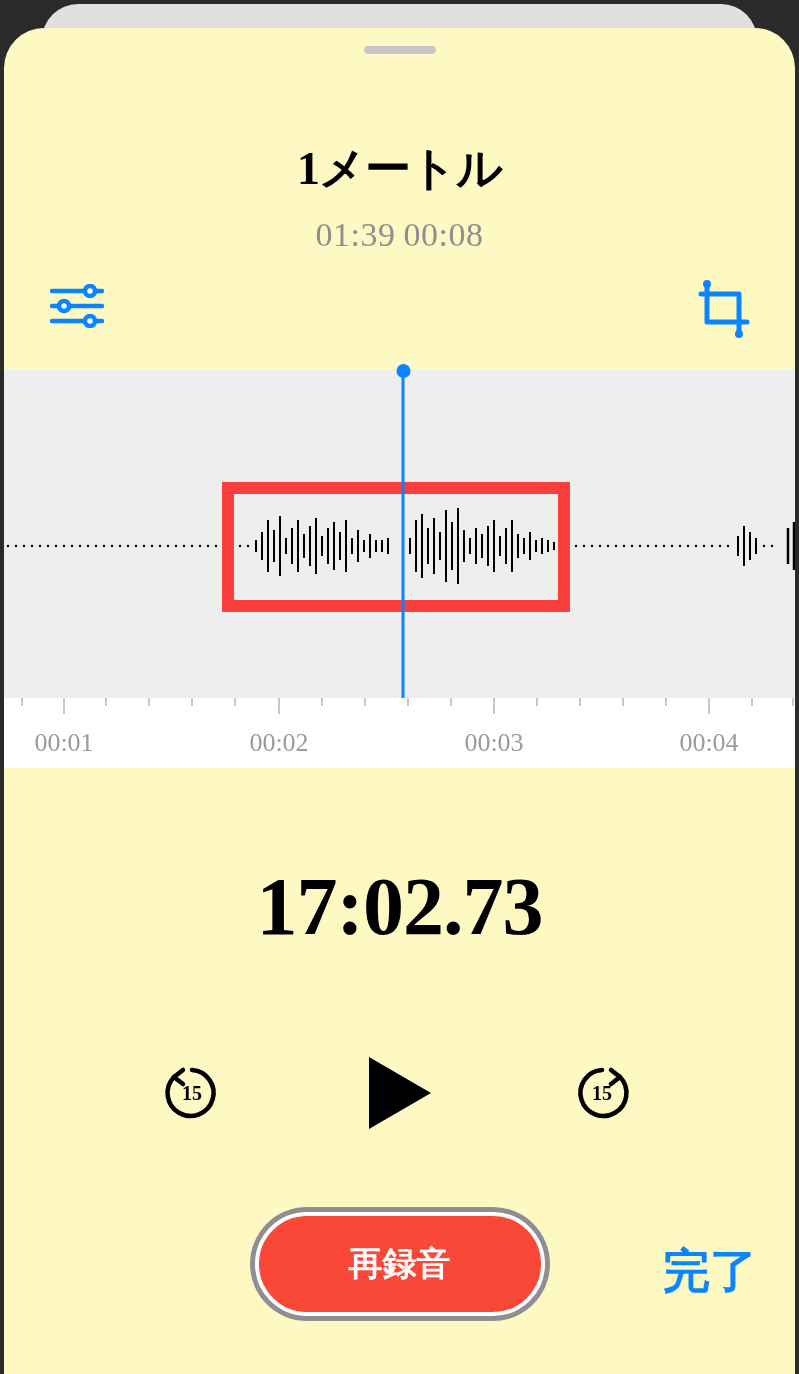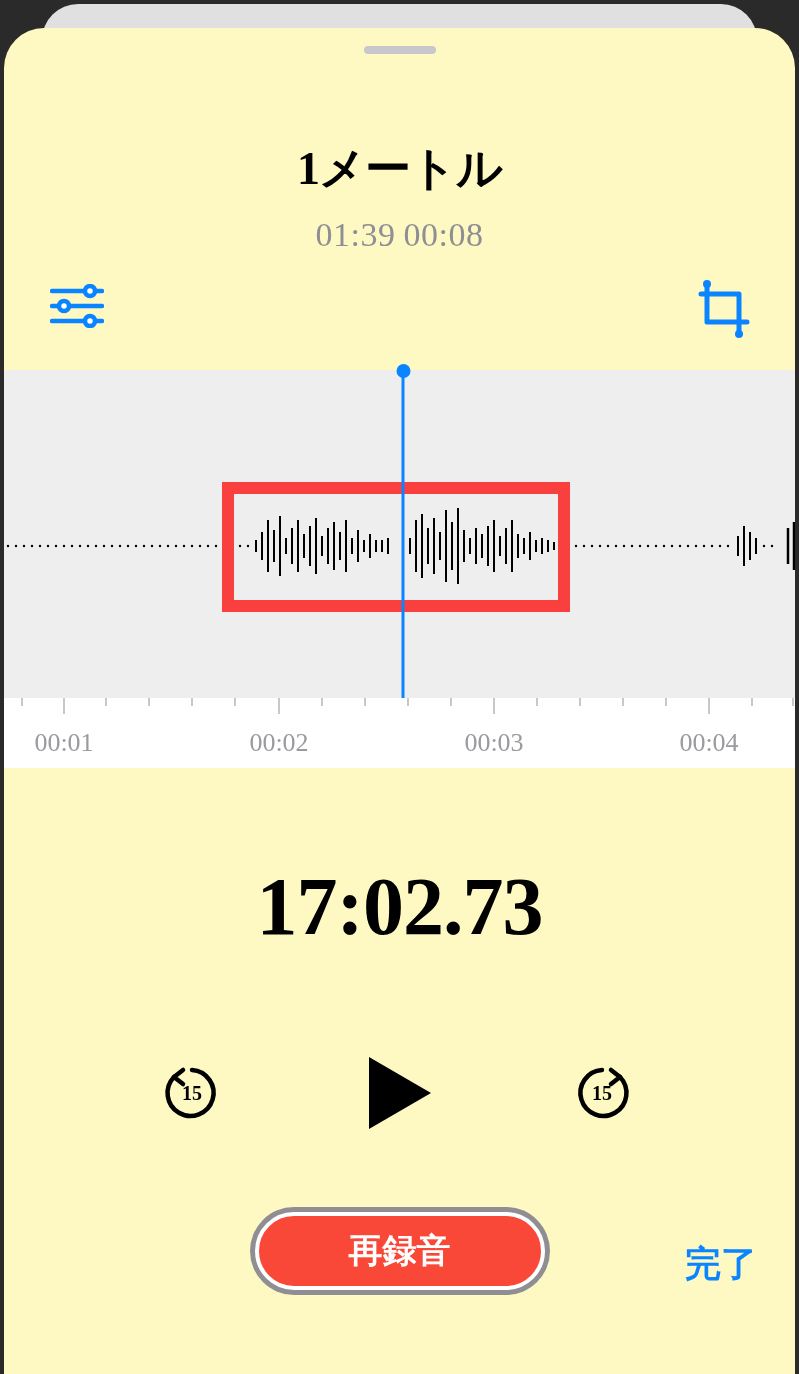--- a/index.html
+++ b/index.html
@@ -46,27 +46,27 @@
   .ruler svg { width: 100%; height: 28px; display:block; }
   .ruler-labels { position: relative; height: 40px; }
   .ruler-label { position: absolute; top: 2px; font-size: 26px; color: #9a9a9f; transform: translateX(-50%); }
   .big-time { text-align: center; font-size: 82px; font-weight: 700; margin-top: 92px; letter-spacing: -1px; }
   .controls { display: flex; justify-content: center; align-items: center; gap: 130px; margin-top: 96px; }
   .skip { width: 64px; height: 64px; display:flex; align-items:center; }
   .play { width: 86px; height: 86px; display:flex; align-items:center; justify-content:center; }
   .bottom-row { position: absolute; left:0; right:0; bottom: 42px; height: 120px; }
   .rerecord-btn {
     position: absolute; left: 50%; transform: translateX(-50%); top: 0;
-    width: 290px; height: 78px; border-radius: 52px; background: #fa4838;
+    width: 290px; height: 104px; border-radius: 52px; background: #fa4838;
     border: 4px solid #fff; box-shadow: 0 0 0 5px #8e8e93;
     color: #fff; font-size: 34px; font-weight: 600; display:flex; align-items:center; justify-content:center;
     cursor: pointer;
   }
   .done-btn {
-    position: absolute; right: 38px; top: 28px; color: #0a84ff; font-size: 36px; font-weight: 600; cursor:pointer;
+    position: absolute; right: 38px; top: 28px; color: #0a84ff; font-size: 47px; font-weight: 600; cursor:pointer;
   }
 </style>
 </head>
 <body>
 
 <div class="backdrop-sheet"></div>
 
 <div class="sheet">
   <div class="grabber"></div>
 

